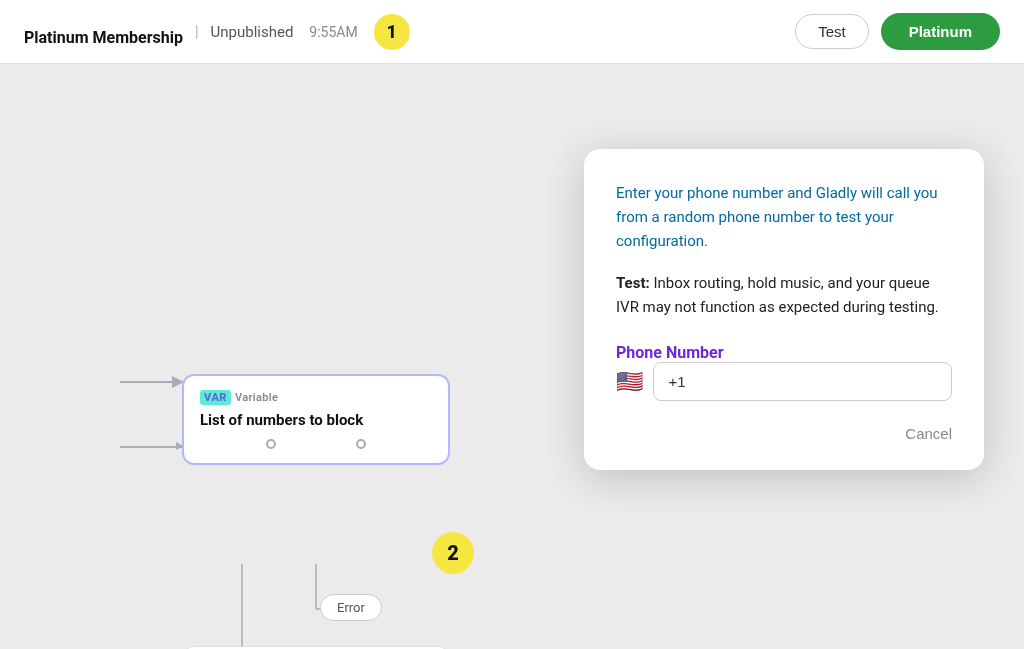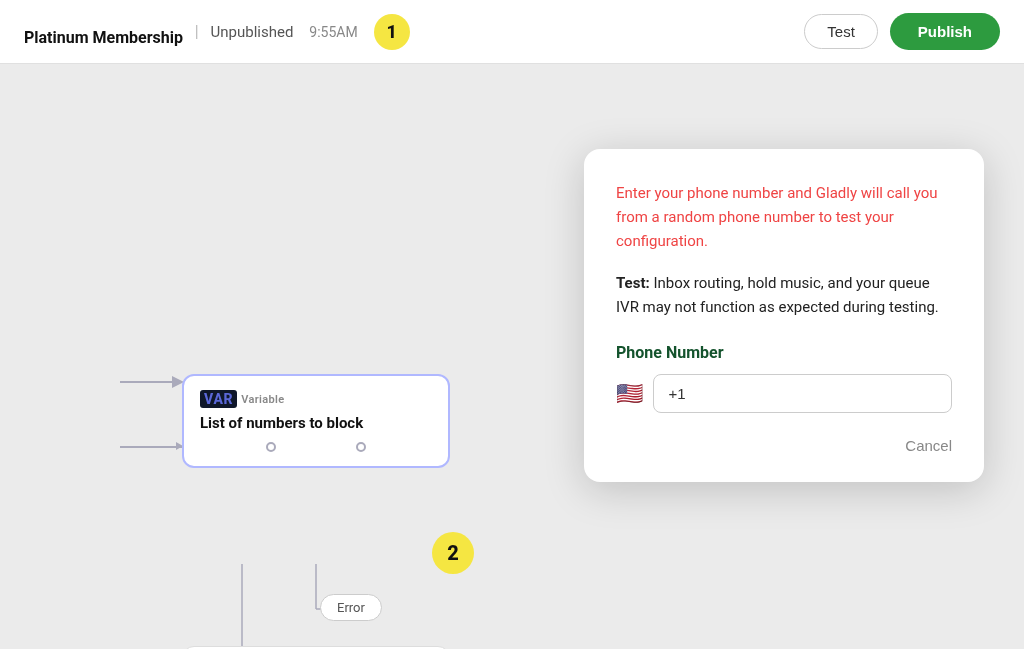--- a/index.html
+++ b/index.html
@@ -104,23 +104,23 @@
       display: flex;
       align-items: center;
       gap: 4px;
       font-size: 11px;
       color: #888;
       font-weight: 600;
       letter-spacing: 0.03em;
       margin-bottom: 6px;
     }
     .node-tag-badge {
-      background: #0f172a;
+      background: #5eead4;
       color: #5a67d8;
-      font-size: 14px;
+      font-size: 11px;
       font-weight: 800;
       padding: 1px 4px;
       border-radius: 3px;
       letter-spacing: 0.05em;
     }
     .node-title {
       font-weight: 700;
       font-size: 15px;
       color: #111;
       line-height: 1.3;
@@ -220,38 +220,37 @@
       top: 85px;
       width: 400px;
       background: white;
       border-radius: 16px;
       box-shadow: 0 8px 40px rgba(0,0,0,0.18);
       padding: 32px 32px 28px 32px;
       z-index: 30;
     }
     .popup-text-main {
       font-size: 15px;
-      color: #ef4444;
+      color: #0369a1;
       line-height: 1.6;
       margin-bottom: 18px;
     }
     .popup-text-note {
       font-size: 15px;
       color: #222;
       line-height: 1.6;
       margin-bottom: 24px;
     }
     .popup-text-note strong {
       font-weight: 700;
     }
     .popup-label {
       font-weight: 700;
       font-size: 16px;
-      color: #14532d;
-      margin-bottom: 12px;
+      color: #6d28d9;
     }
     .phone-input-row {
       display: flex;
       align-items: center;
       gap: 10px;
       margin-bottom: 24px;
     }
     .flag-button {
       display: flex;
       align-items: center;
@@ -320,21 +319,21 @@
 <body>
 
 <div class="header">
   <span class="header-title">Platinum Membership</span>
   <span class="header-divider">|</span>
   <span class="header-status">Unpublished</span>
   <span class="header-time">9:55AM</span>
   <div class="step-badge">1</div>
   <div class="header-spacer"></div>
   <button class="test-button">Test</button>
-  <button class="publish-button">Publish</button>
+  <button class="publish-button">Platinum</button>
 </div>
 
 <div class="canvas">
 
   <svg class="connector-svg">
 
     <line x1="120" y1="318" x2="182" y2="318" stroke="#aab" stroke-width="2" marker-end="url(#arrow)"></line>
     <defs>
       <marker id="arrow" markerWidth="6" markerHeight="6" refX="5" refY="3" orient="auto">
         <path d="M0,0 L0,6 L6,3 z" fill="#aab"></path>

